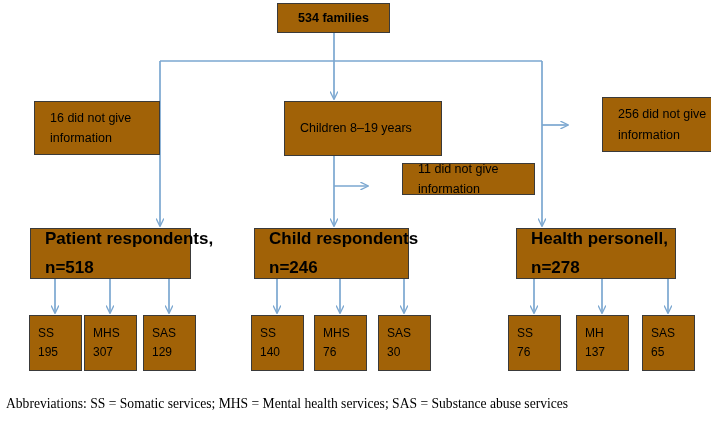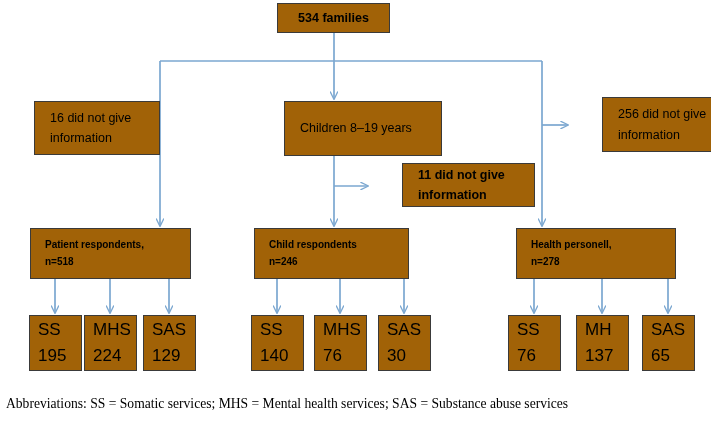--- a/index.html
+++ b/index.html
@@ -49,37 +49,37 @@
   .node-info {
     font-size: 12.5px;
     font-weight: normal;
     padding-left: 15px;
     line-height: 1.62;
     margin-left: 32px;
   }
   .node-excl-left  { left: 2px;   top: 101px; width: 126px; height: 54px; }
   .node-children   { left: 252px; top: 101px; width: 158px; height: 55px; }
   .node-excl-right { left: 570px; top: 97px;  width: 134px; height: 55px; }
-  .node-excl-mid   { left: 370px; top: 163px; width: 133px; height: 44px; font-weight: bold; }
+  .node-excl-mid   { left: 370px; top: 163px; width: 133px; height: 32px; }
   
   .node-group {
-    font-size: 10px;
+    font-size: 17px;
     font-weight: bold;
     padding-left: 14px;
     line-height: 1.66;
   }
   .node-patient  { left: 30px;  top: 228px; width: 161px; height: 51px; }
   .node-child    { left: 254px; top: 228px; width: 155px; height: 51px; }
   .node-health   { left: 516px; top: 228px; width: 160px; height: 51px; }
   
   .node-leaf {
     width: 53px;
     height: 56px;
     top: 315px;
-    font-size: 17px;
+    font-size: 12px;
     font-weight: normal;
     padding-left: 8px;
     line-height: 1.55;
   }
   .footnote {
     position: absolute;
     left: 6px;
     top: 396px;
     width: 700px;
     font-family: "Liberation Serif", serif;
@@ -168,21 +168,21 @@
     <span class="line">Health personell,</span>
     <span class="line">n=278</span>
   </div>
 
   <div class="node node-leaf" style="left:29px">
     <span class="line">SS</span>
     <span class="line">195</span>
   </div>
   <div class="node node-leaf" style="left:84px">
     <span class="line">MHS</span>
-    <span class="line">224</span>
+    <span class="line">307</span>
   </div>
   <div class="node node-leaf" style="left:143px">
     <span class="line">SAS</span>
     <span class="line">129</span>
   </div>
 
   <div class="node node-leaf" style="left:251px">
     <span class="line">SS</span>
     <span class="line">140</span>
   </div>

